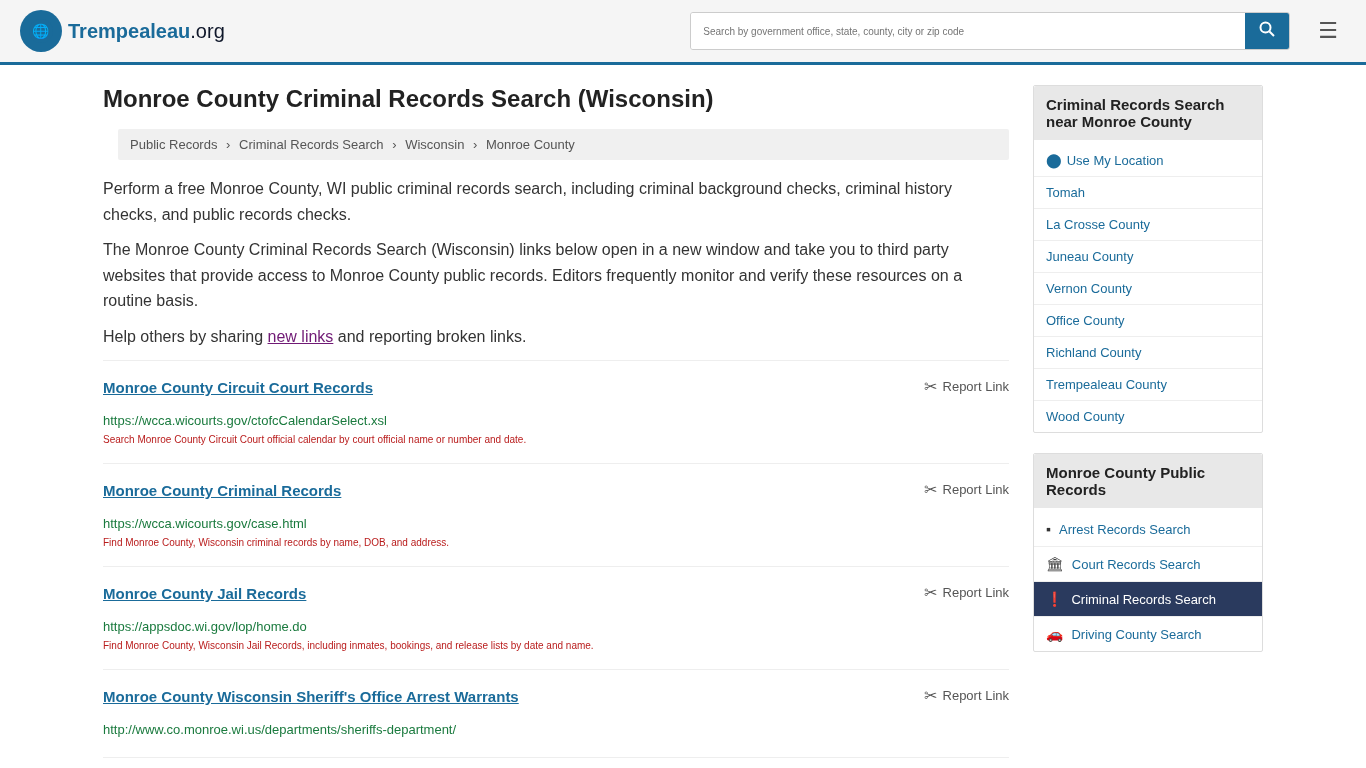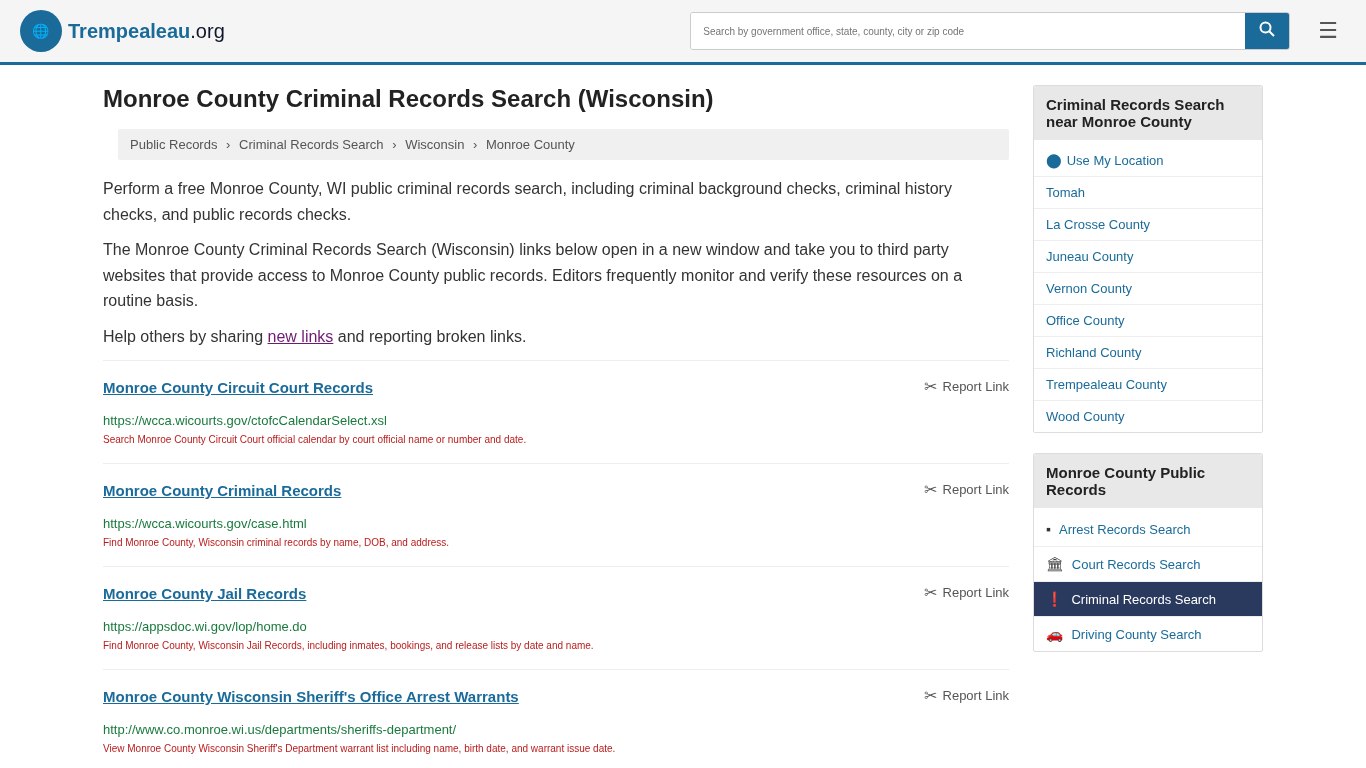--- a/index.html
+++ b/index.html
@@ -315,21 +315,20 @@
   </div>
         <div class="record-item">
     <div class="record-header">
       <a class="record-title" href="#">Monroe County Wisconsin Sheriff's Office Arrest Warrants</a>
       <div class="report-link">
         <span class="report-link-icon">✂</span>
         <span>Report Link</span>
       </div>
     </div>
     <div class="record-url">http://www.co.monroe.wi.us/departments/sheriffs-department/</div>
-    <div class="record-desc">View Monroe County Wisconsin Sheriff's Department warrant list including name, birth date, and warrant issue date.</div>
   </div>
         <div class="record-item">
     <div class="record-header">
       <a class="record-title" href="#">Tomah Police Department Press Releases</a>
       <div class="report-link">
         <span class="report-link-icon">✂</span>
         <span>Report Link</span>
       </div>
     </div>
 

